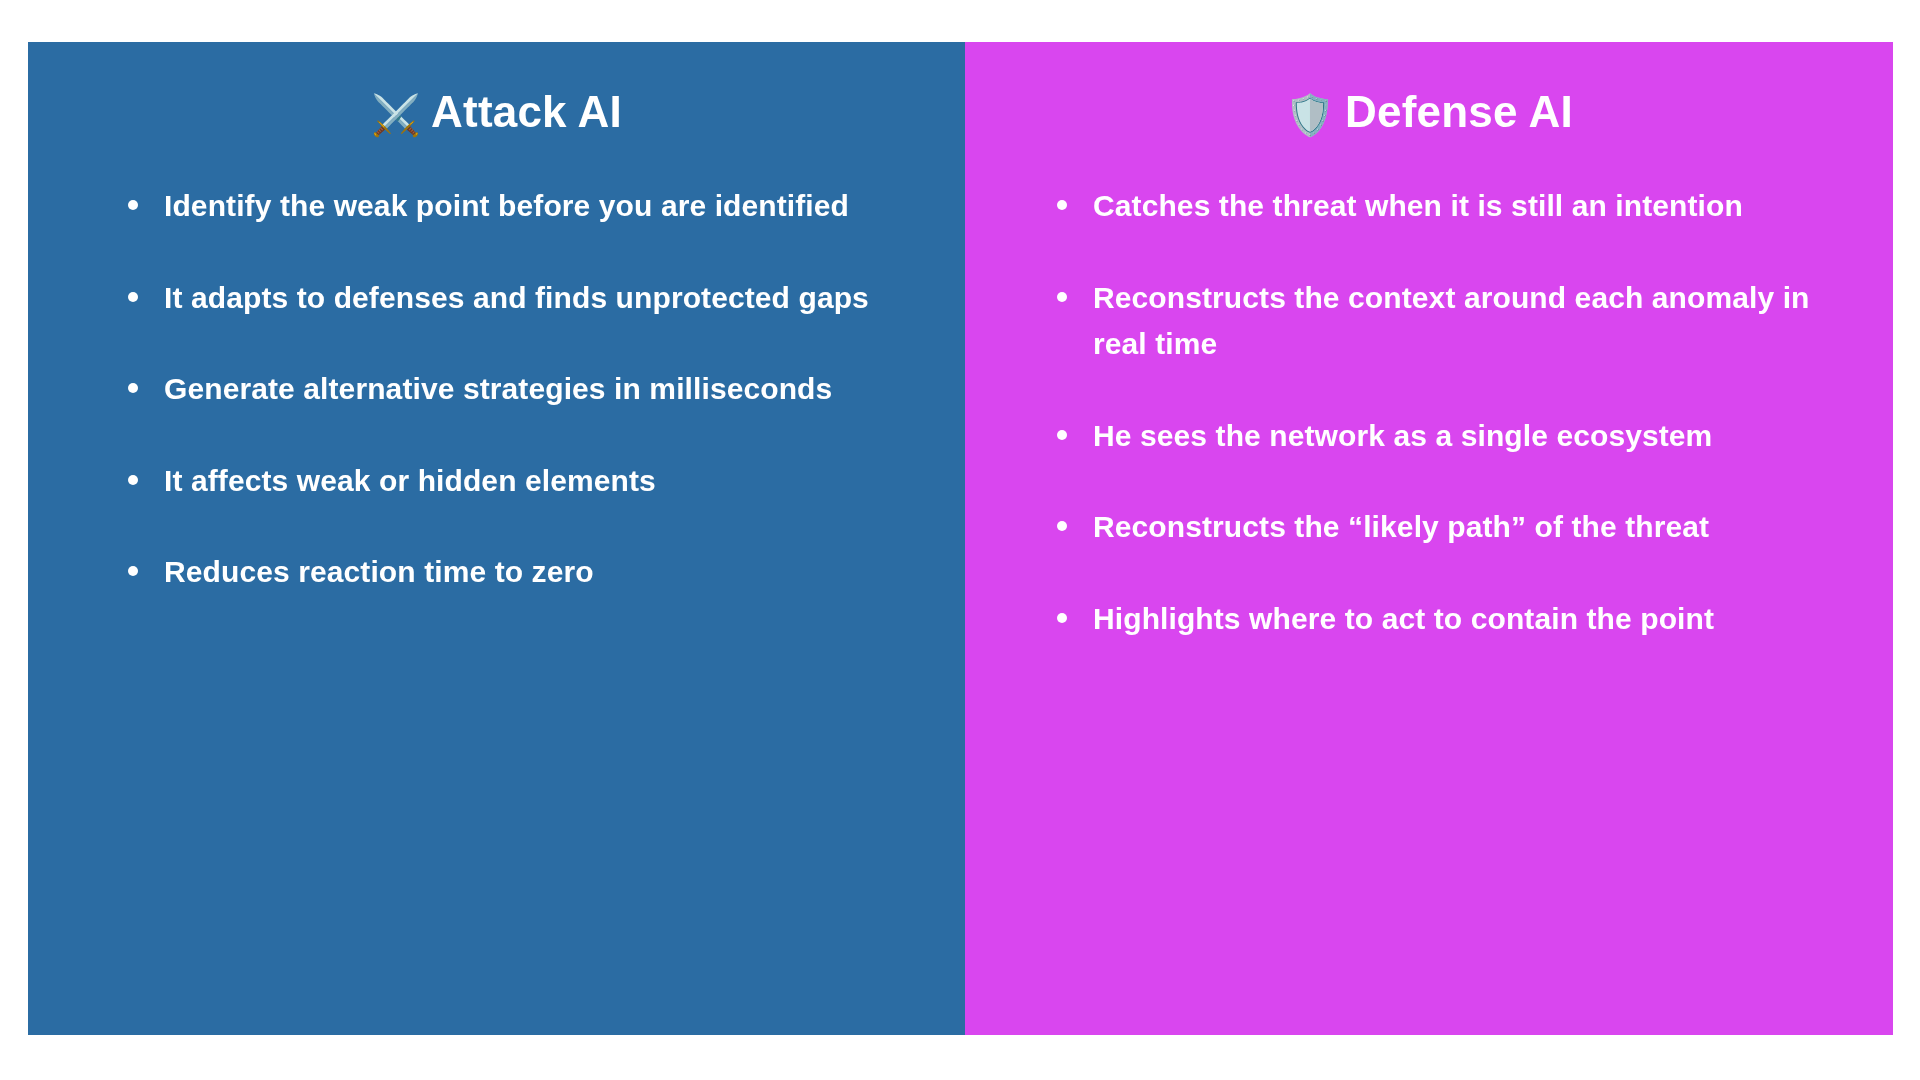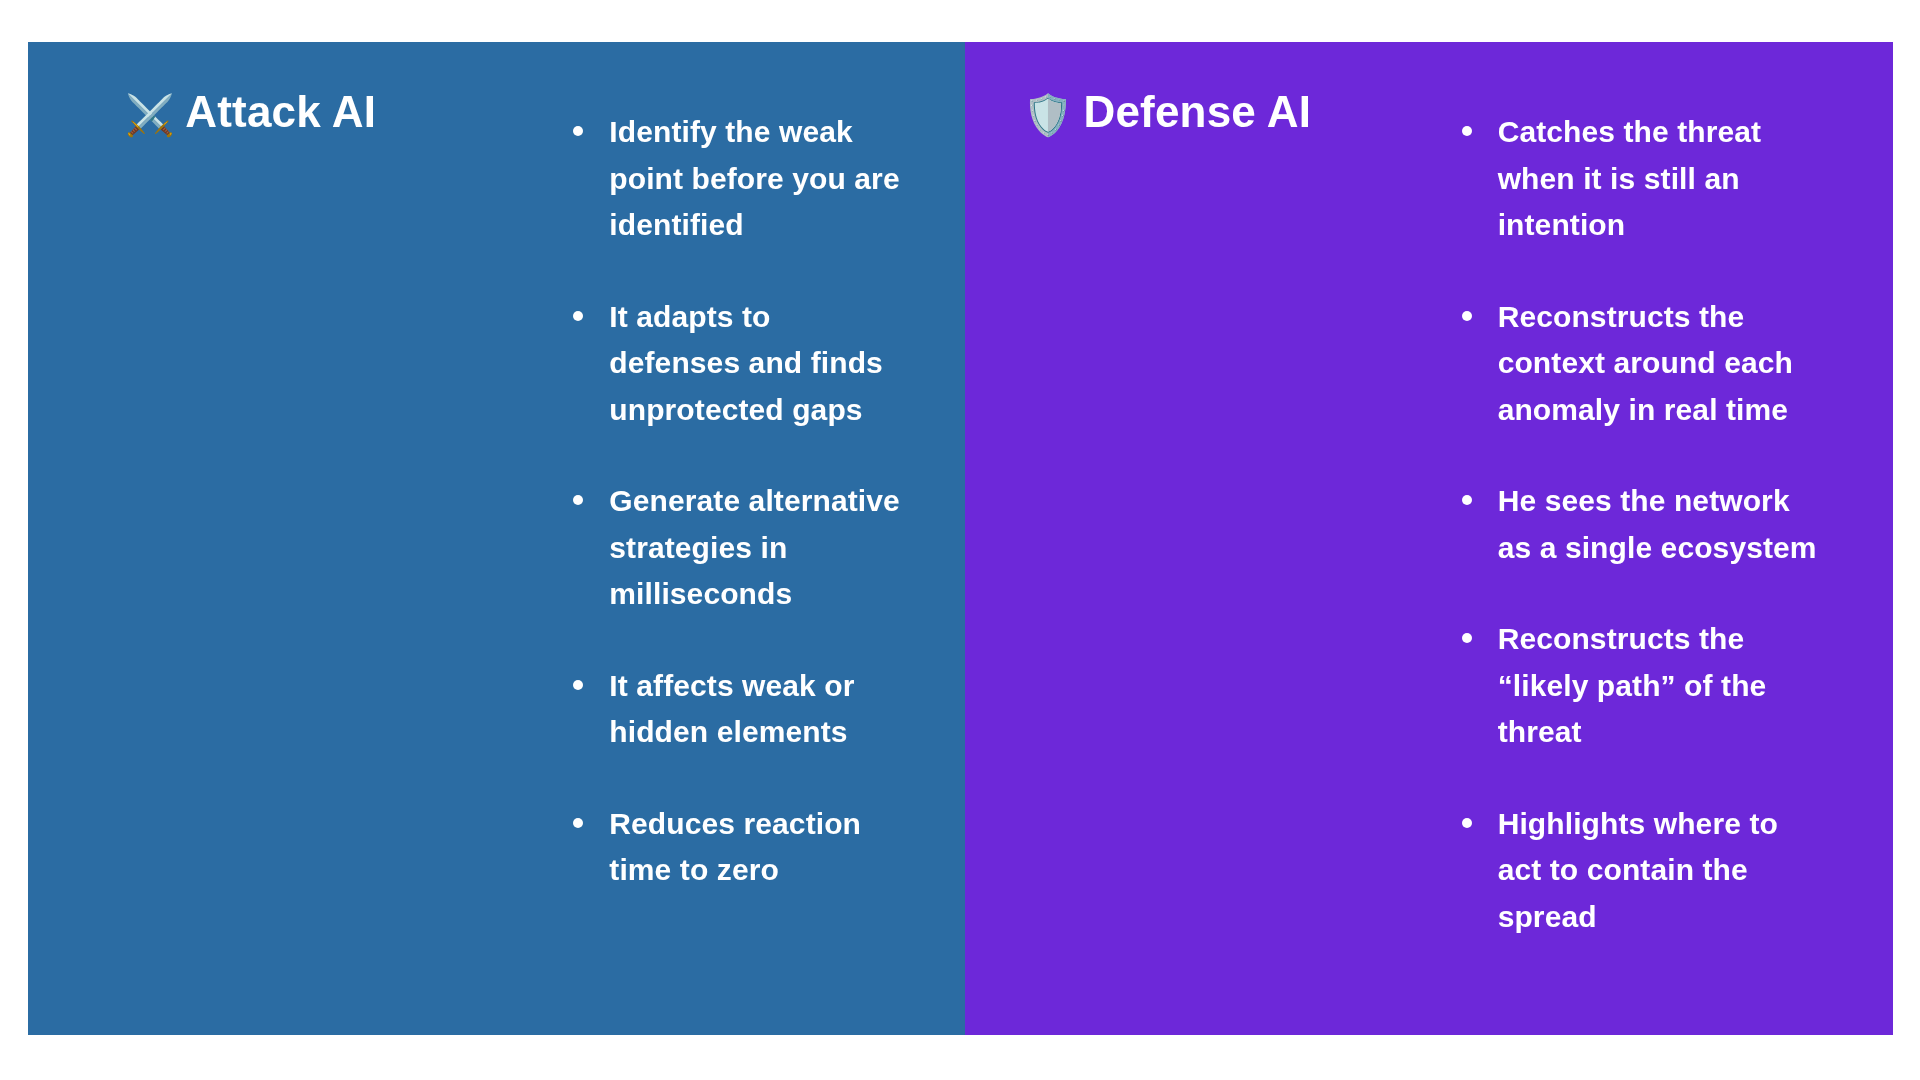--- a/index.html
+++ b/index.html
@@ -29,35 +29,34 @@
     top: 42px;
     width: 1865px;
     height: 993px;
     display: flex;
     flex-direction: row;
     align-items: stretch;
   }
 
   .panel {
     display: flex;
-    flex-direction: row;
+    flex-direction: column;
     box-sizing: border-box;
     overflow: hidden;
-    justify-content: center;
   }
 
   .panel-attack {
     width: 937px;
     background: #2B6CA3;
     padding: 0 0 0 0;
   }
 
   .panel-defense {
     width: 928px;
-    background: #6d28d9;
+    background: #d946ef;
   }
 
   
   .panel-title {
     width: 100%;
     box-sizing: border-box;
     margin: 0;
     padding: 44px 20px 0 20px;
     text-align: center;
     color: #ffffff;
@@ -111,21 +110,20 @@
     position: absolute;
     left: 2px;
     top: 17px;
     width: 10px;
     height: 10px;
     border-radius: 50%;
     background: #ffffff;
   }
   .bullet-item .bullet-text {
     display: block;
-    margin-top: 23px;
   }
 </style>
 </head>
 <body>
 
 <div id="slide">
   <div class="panels">
 
     <section class="panel panel-attack">
       <h2 class="panel-title">
@@ -171,19 +169,19 @@
         <li class="bullet-item">
           <span class="bullet-dot"></span>
           <span class="bullet-text">He sees the network as a single ecosystem</span>
         </li>
         <li class="bullet-item">
           <span class="bullet-dot"></span>
           <span class="bullet-text">Reconstructs the “likely path” of the threat</span>
         </li>
         <li class="bullet-item">
           <span class="bullet-dot"></span>
-          <span class="bullet-text">Highlights where to act to contain the spread</span>
+          <span class="bullet-text">Highlights where to act to contain the point</span>
         </li>
       </ul>
     </section>
 
   </div>
 </div>
 
 </body></html>

